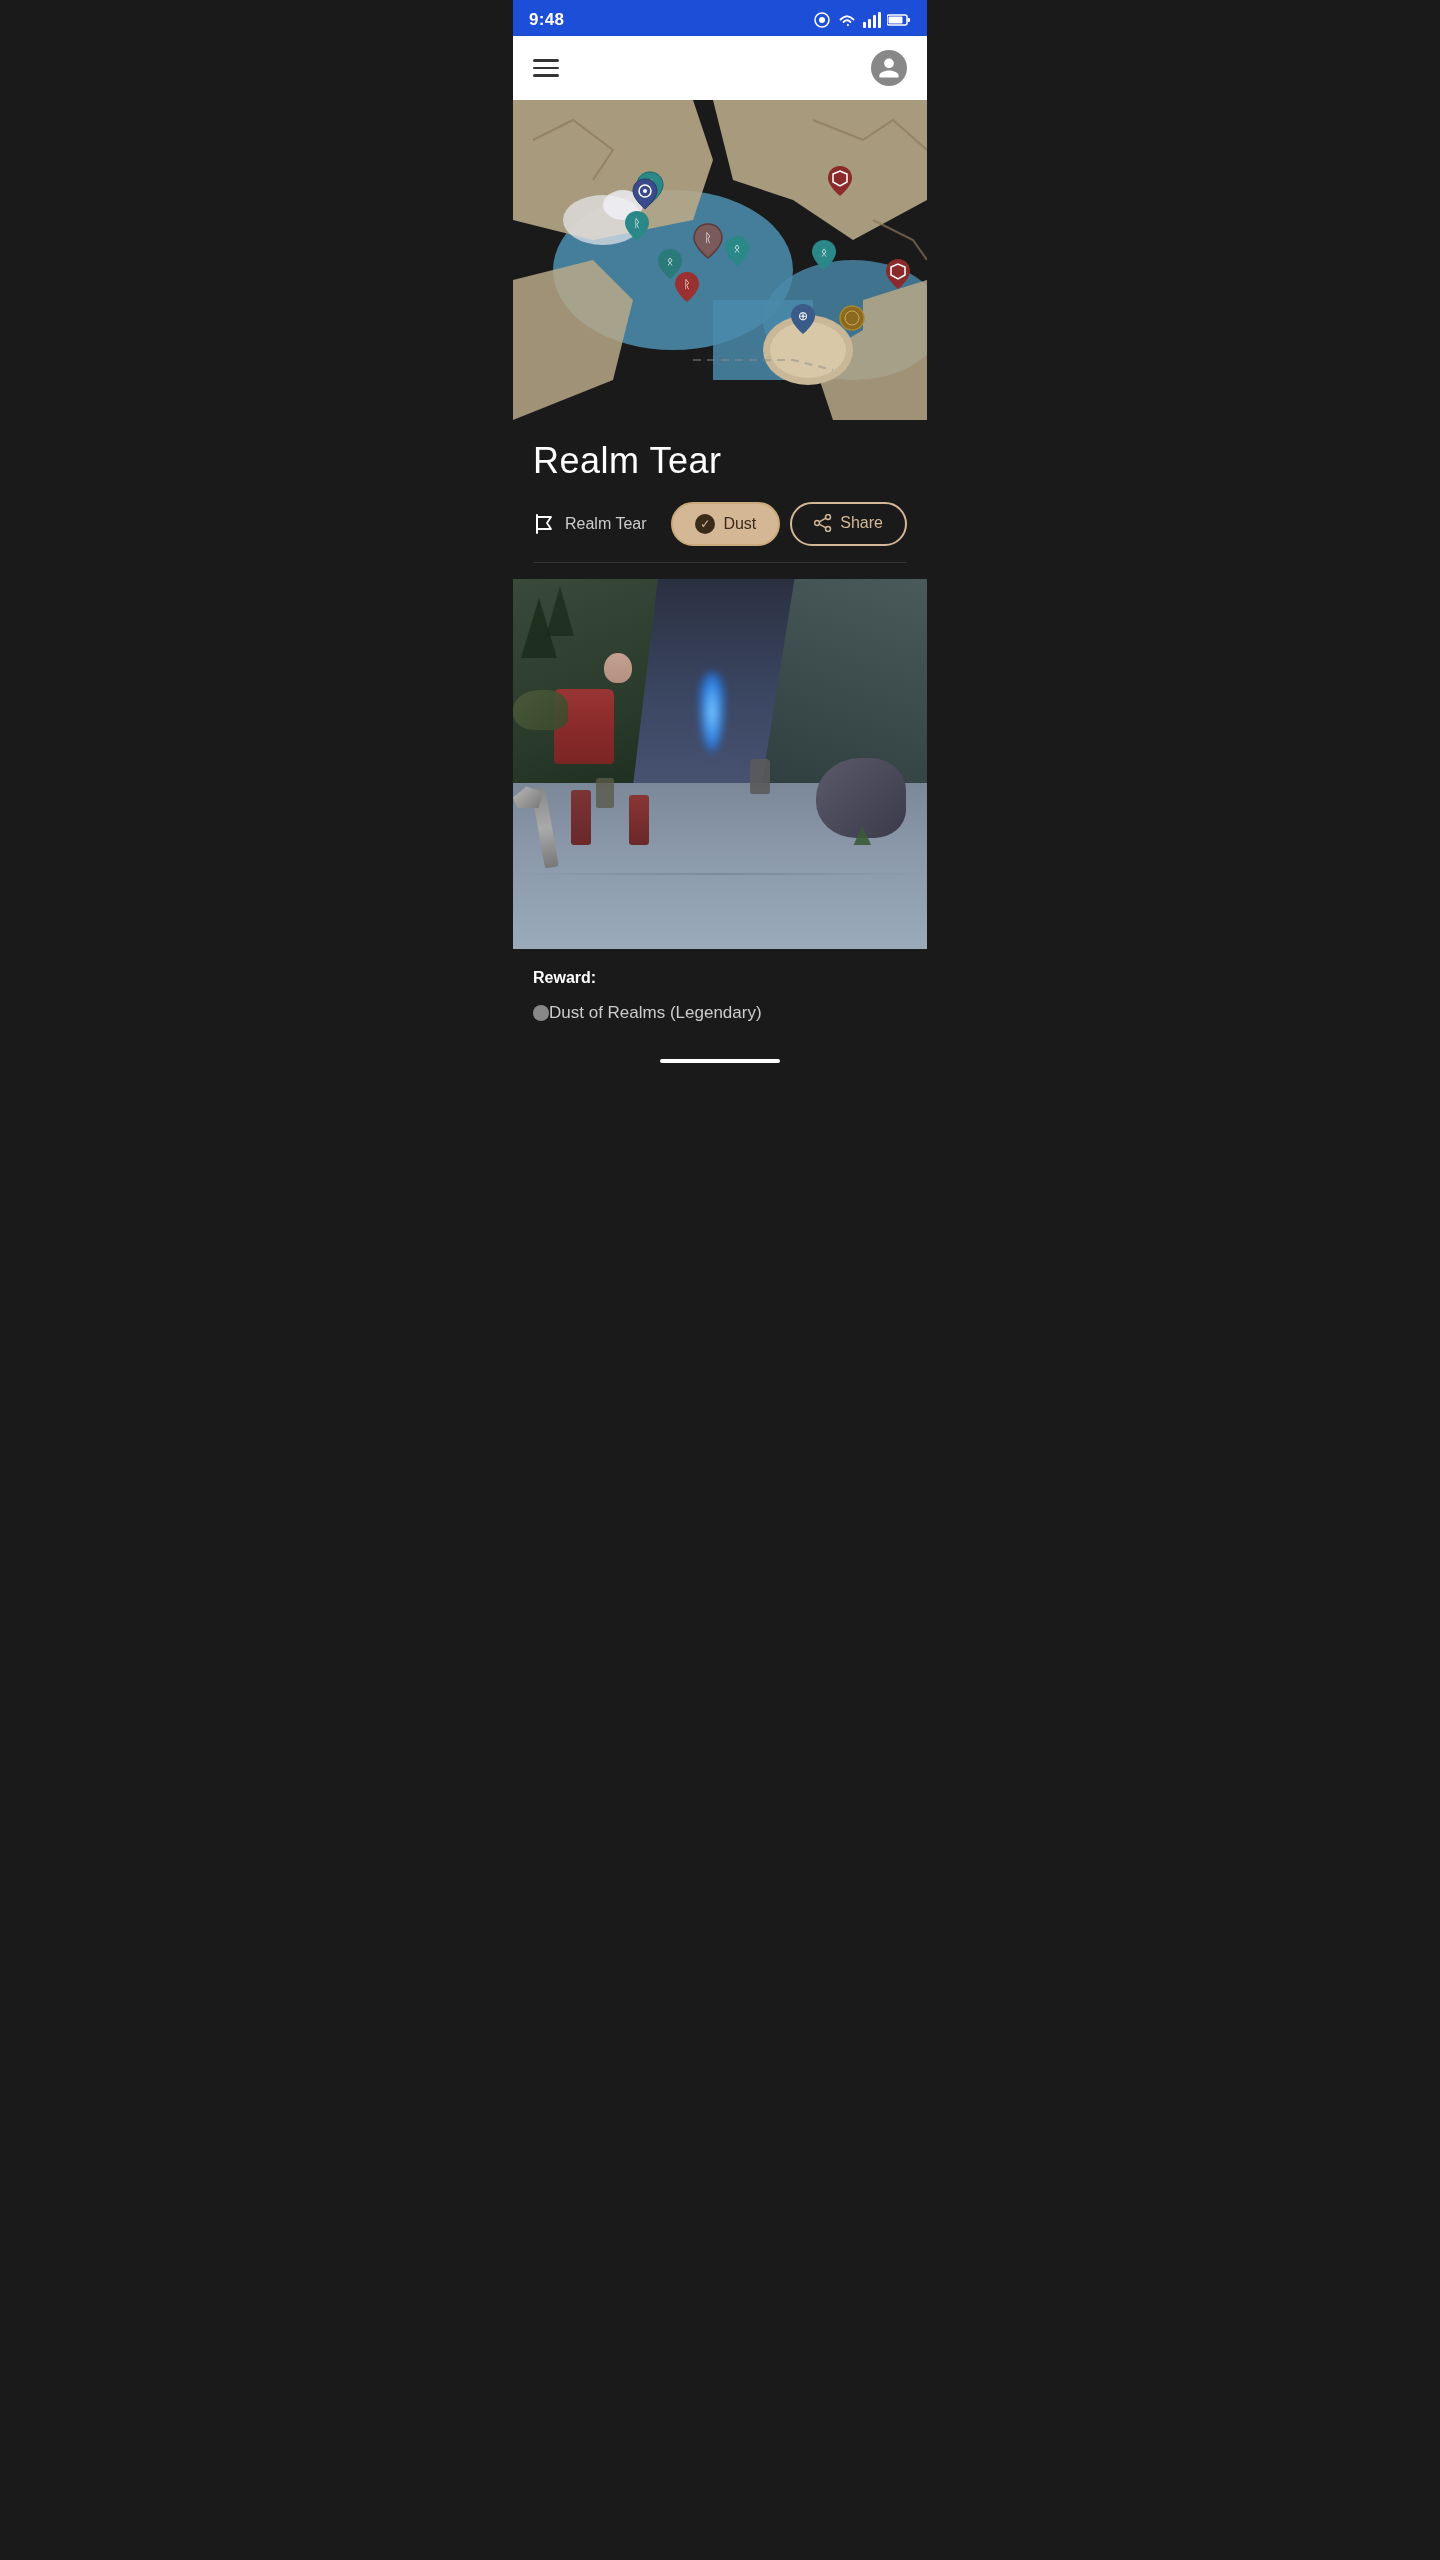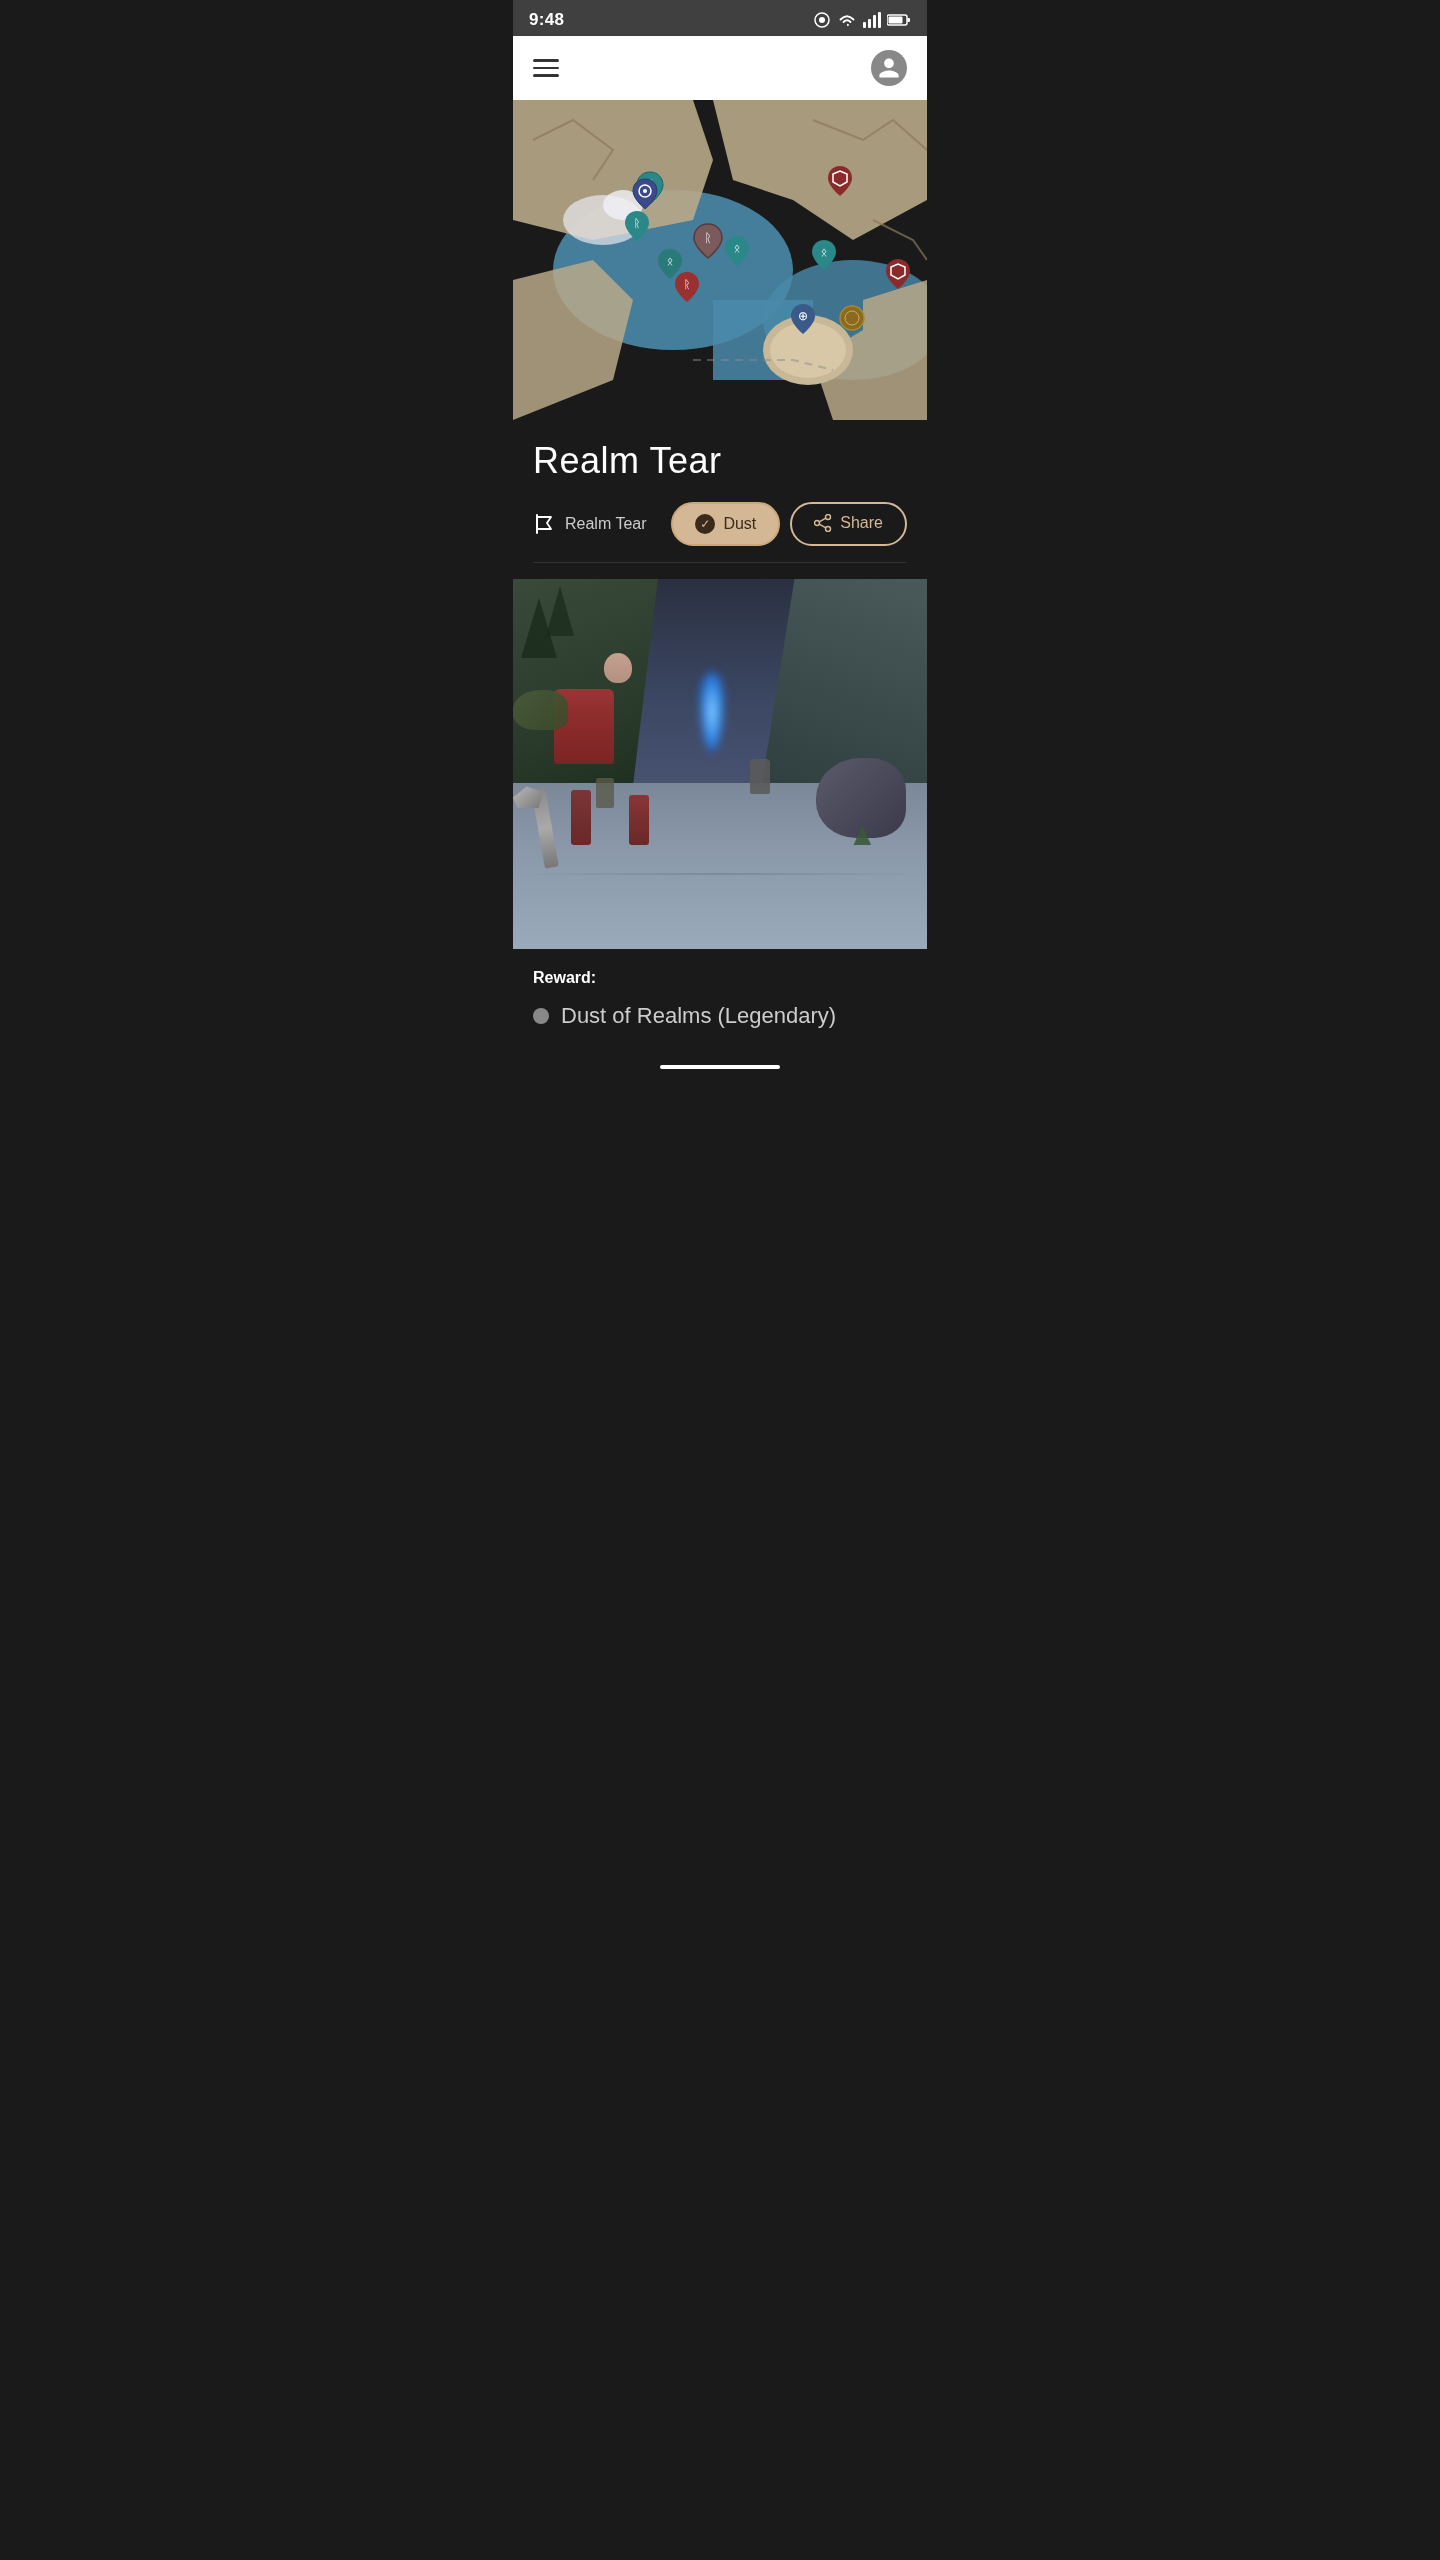--- a/index.html
+++ b/index.html
@@ -11,21 +11,21 @@
       background: #1a1a1a;
       font-family: -apple-system, BlinkMacSystemFont, 'Segoe UI', sans-serif;
       color: #ffffff;
       margin: 0 auto;
       position: relative;
       overflow-x: hidden;
     }
 
     
     .status-bar {
-      background: #404040;
+      background: #1d4ed8;
       display: flex;
       justify-content: space-between;
       align-items: center;
       padding: 8px 16px 4px;
       height: 36px;
     }
 
     .status-time {
       font-size: 17px;
       font-weight: 600;
@@ -214,22 +214,21 @@
     .reward-label {
       font-size: 16px;
       font-weight: 700;
       color: #ffffff;
       margin-bottom: 16px;
     }
 
     .reward-item {
       display: flex;
       align-items: center;
-      gap: 12px;
-      font-size: 22px;
+      font-size: 17px;
       color: #cccccc;
     }
 
     .reward-dot {
       width: 16px;
       height: 16px;
       border-radius: 50%;
       background: #888;
       flex-shrink: 0;
     }

